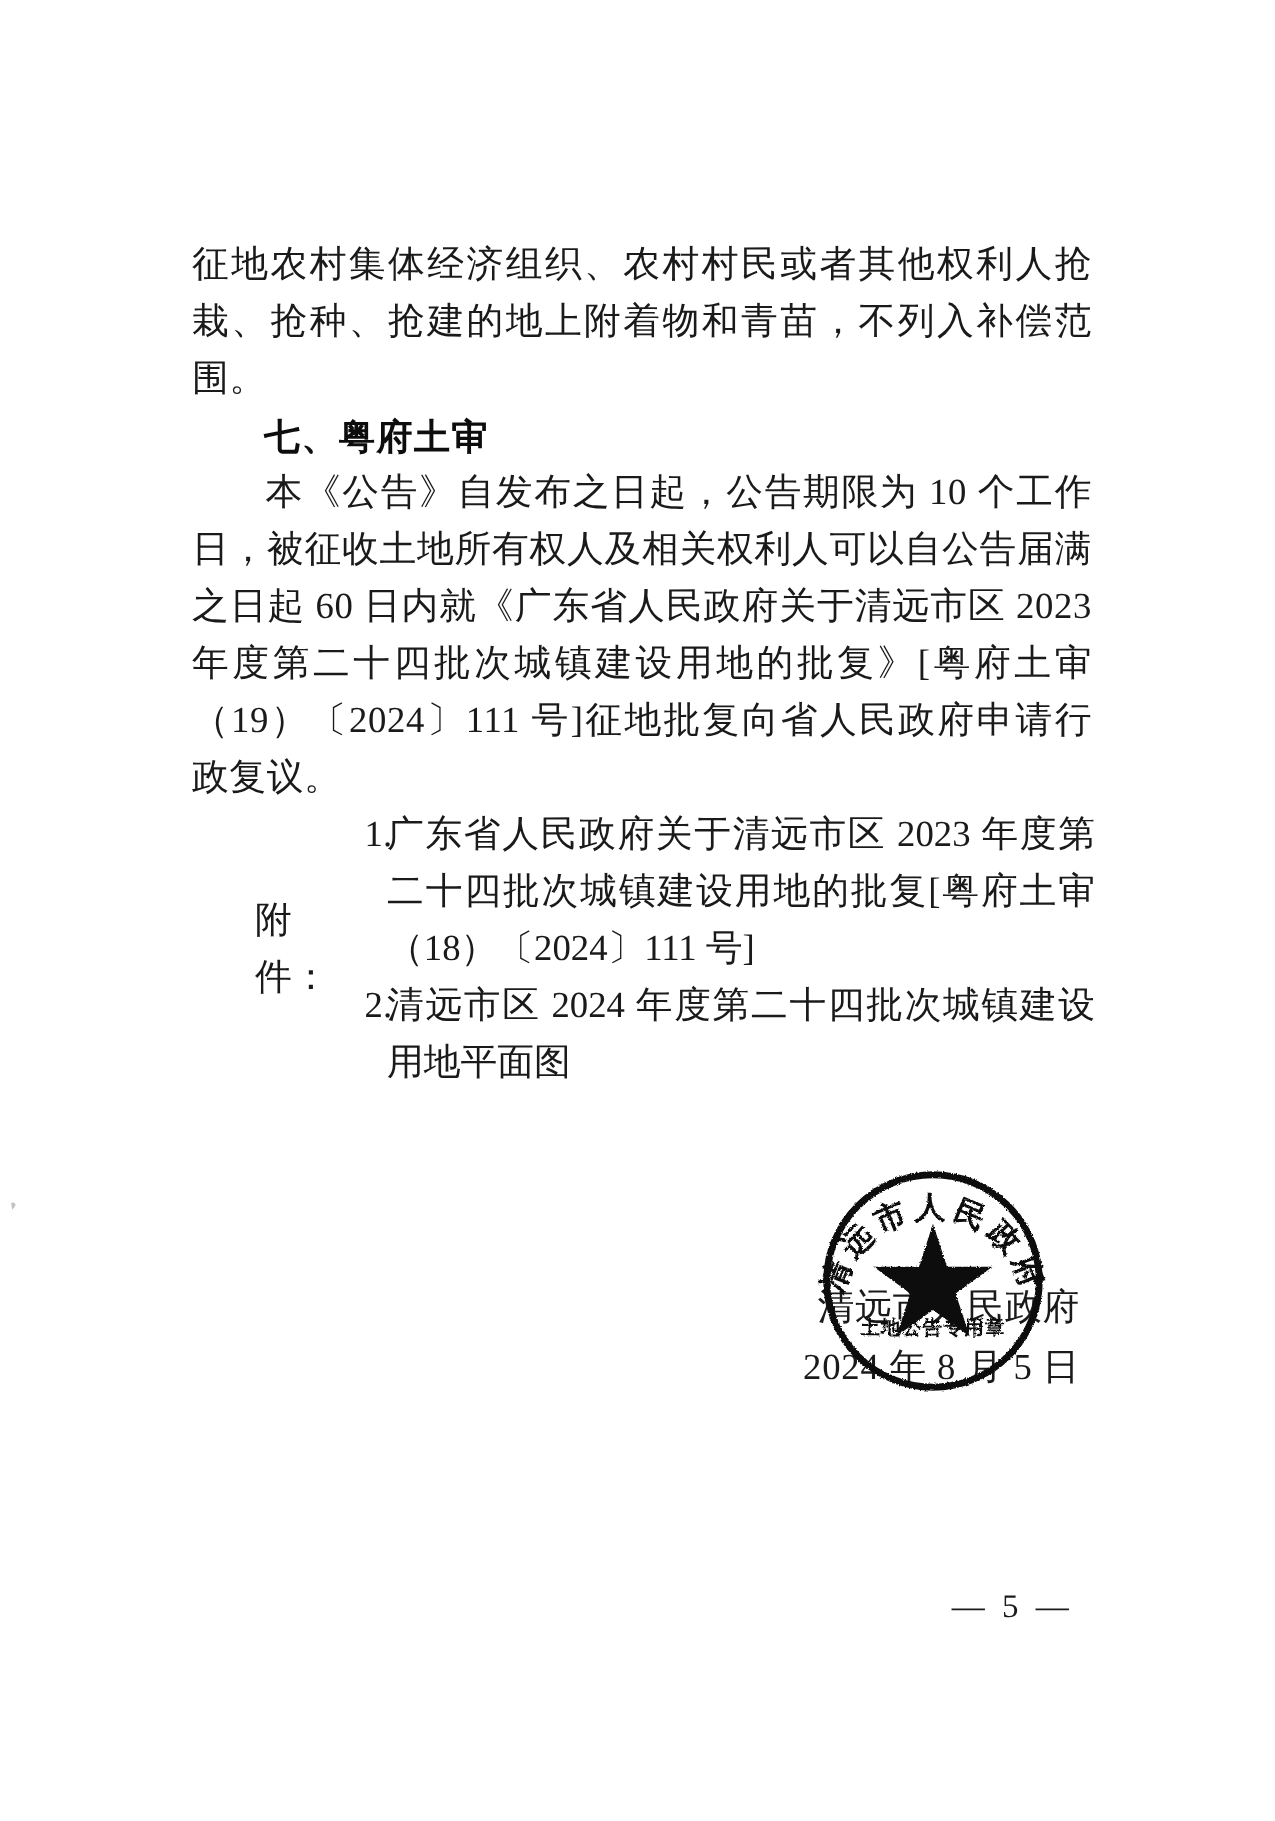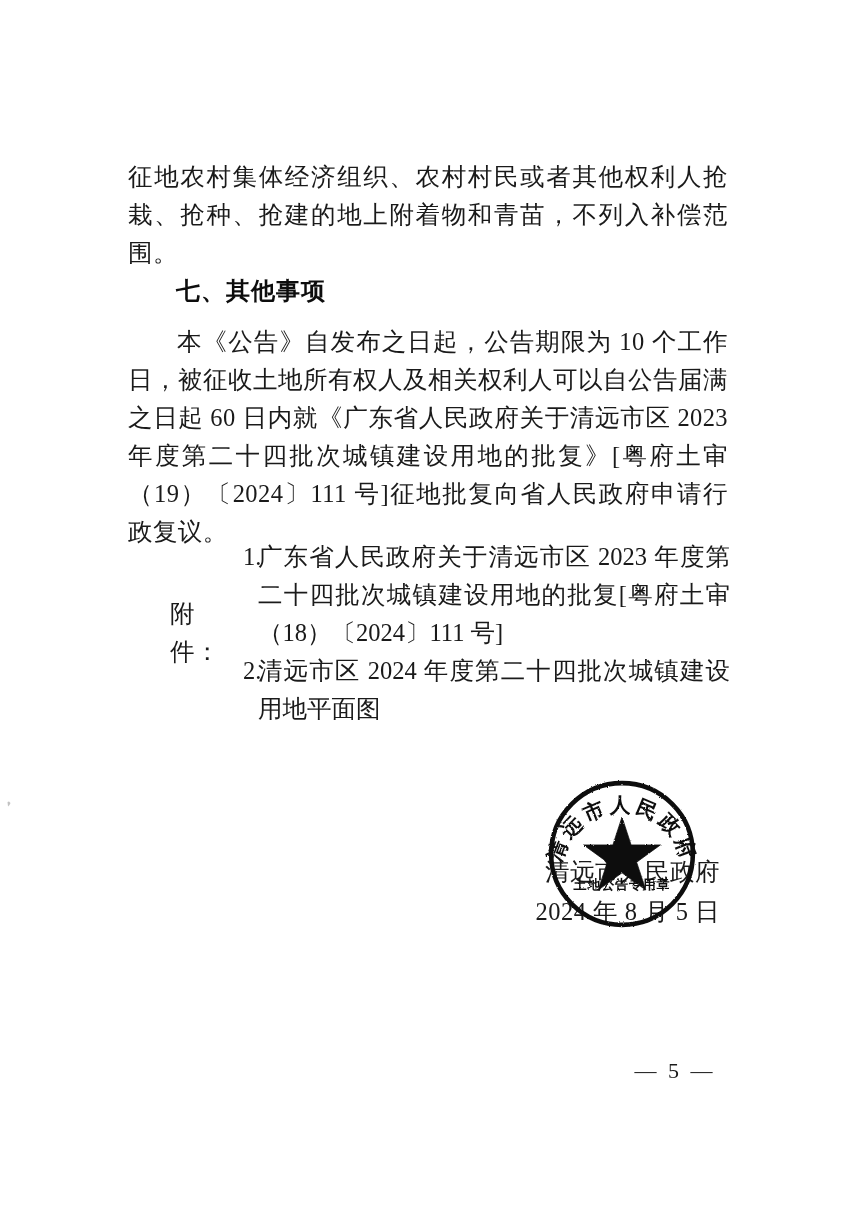--- a/index.html
+++ b/index.html
@@ -33,21 +33,20 @@
     letter-spacing: 0.4px;
     text-align: justify;
     text-justify: inter-character;
     color: #1a1a1a;
     margin: 0;
     white-space: pre-wrap;
   }
 
   .para.indent2 {
     text-indent: 2em;
-    margin-top: 13px;
   }
 
   .section-heading {
     font-family: "DejaVu Sans", "Liberation Sans", sans-serif;
     font-size: 24px;
     font-weight: bold;
     line-height: 38px;
     letter-spacing: 1px;
     text-indent: 2em;
     margin: 0;
@@ -164,21 +163,21 @@
   <div class="scan-speck">
     <svg viewBox="0 0 5 6" xmlns="http://www.w3.org/2000/svg">
       <path d="M0.5 1 L2 0.5 L3.5 2 L2.5 4 L1 5.5 L0.8 3.5 Z" fill="#7a7a7a"></path>
     </svg>
   </div>
 
   <div class="body-block">
 
     <p class="para">征地农村集体经济组织、农村村民或者其他权利人抢栽、抢种、抢建的地上附着物和青苗，不列入补偿范围。</p>
 
-    <h2 class="section-heading">七、其他事项</h2>
+    <h2 class="section-heading">七、粤府土审</h2>
 
     <p class="para indent2">本《公告》自发布之日起，公告期限为 10 个工作日，被征收土地所有权人及相关权利人可以自公告届满之日起 60 日内就《广东省人民政府关于清远市区 2023 年度第二十四批次城镇建设用地的批复》[粤府土审（19）〔2024〕111 号]征地批复向省人民政府申请行政复议。</p>
 
 
   </div>
 
   <div class="attach-block">
     <div class="attach-head-row">
       <div class="attach-label">附件：</div>
       <div class="attach-items">

